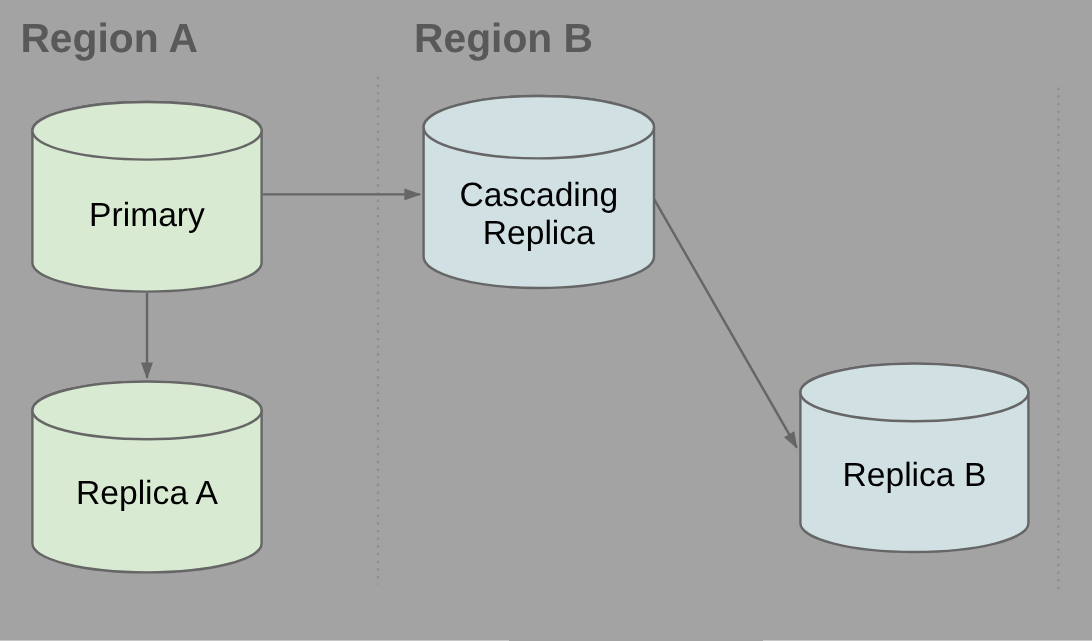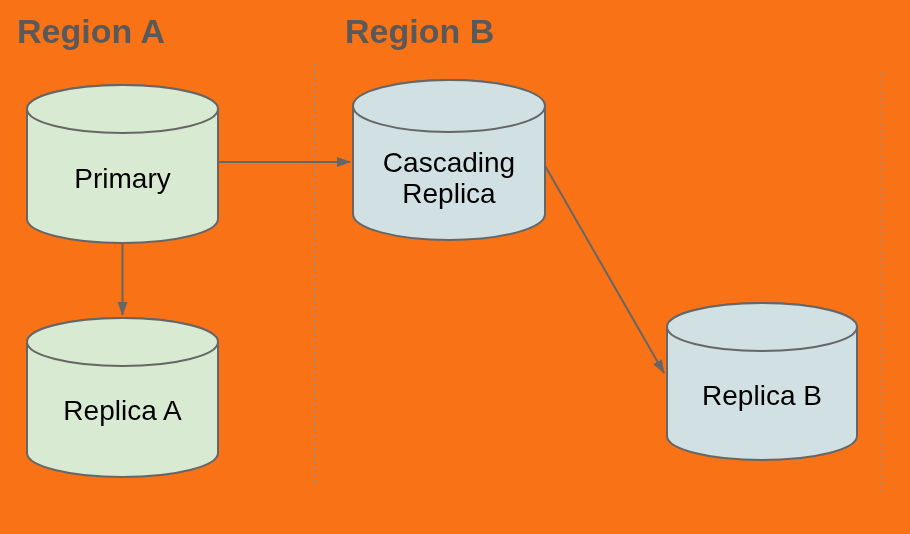--- a/index.html
+++ b/index.html
@@ -4,21 +4,21 @@
 <style>
   html, body {
     margin: 0;
     padding: 0;
     background: #ffffff;
   }
   #canvas {
     position: relative;
     width: 910px;
     height: 534px;
-    background: #f97316;
+    background: #a3a3a3;
     overflow: hidden;
     font-family: "Liberation Sans", sans-serif;
   }
   svg text {
     font-family: "Liberation Sans", sans-serif;
   }
   .region-title {
     font-size: 34px;
     font-weight: bold;
     fill: #595959;

